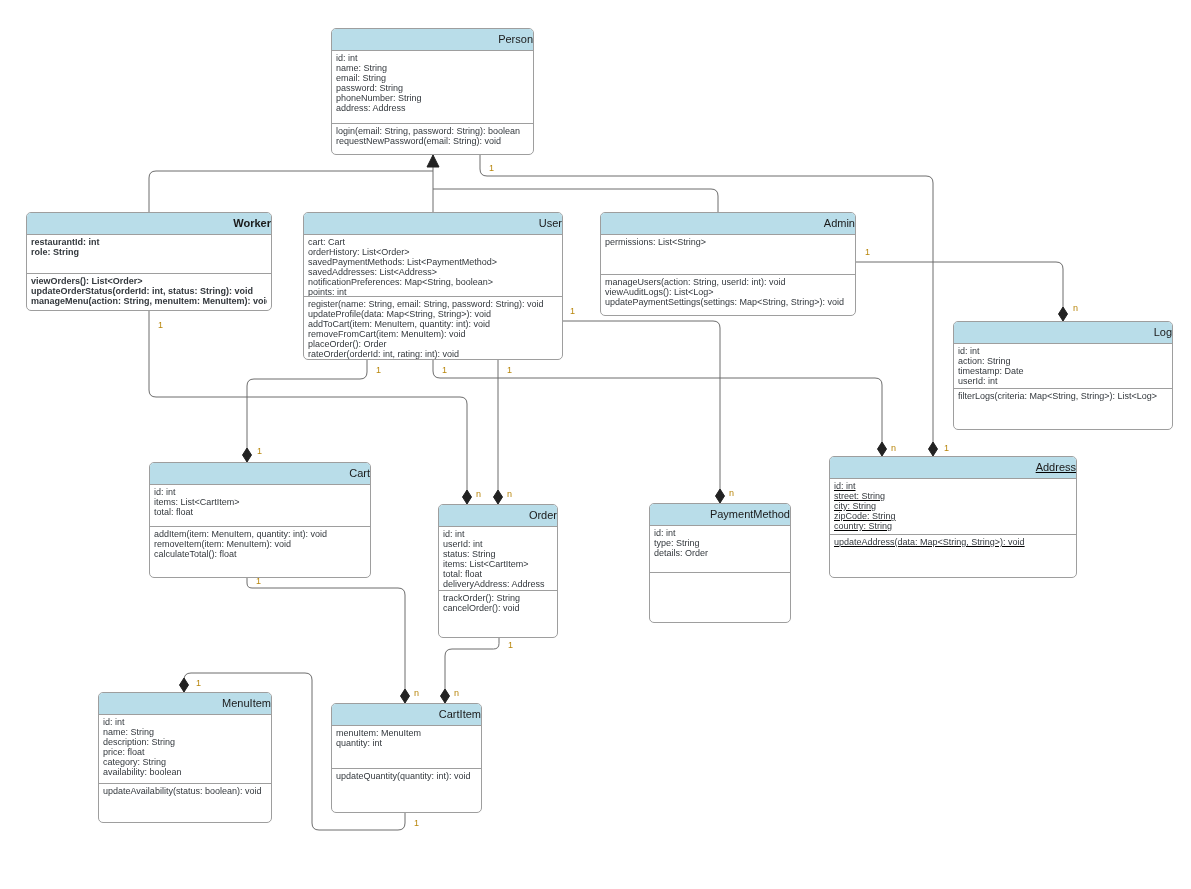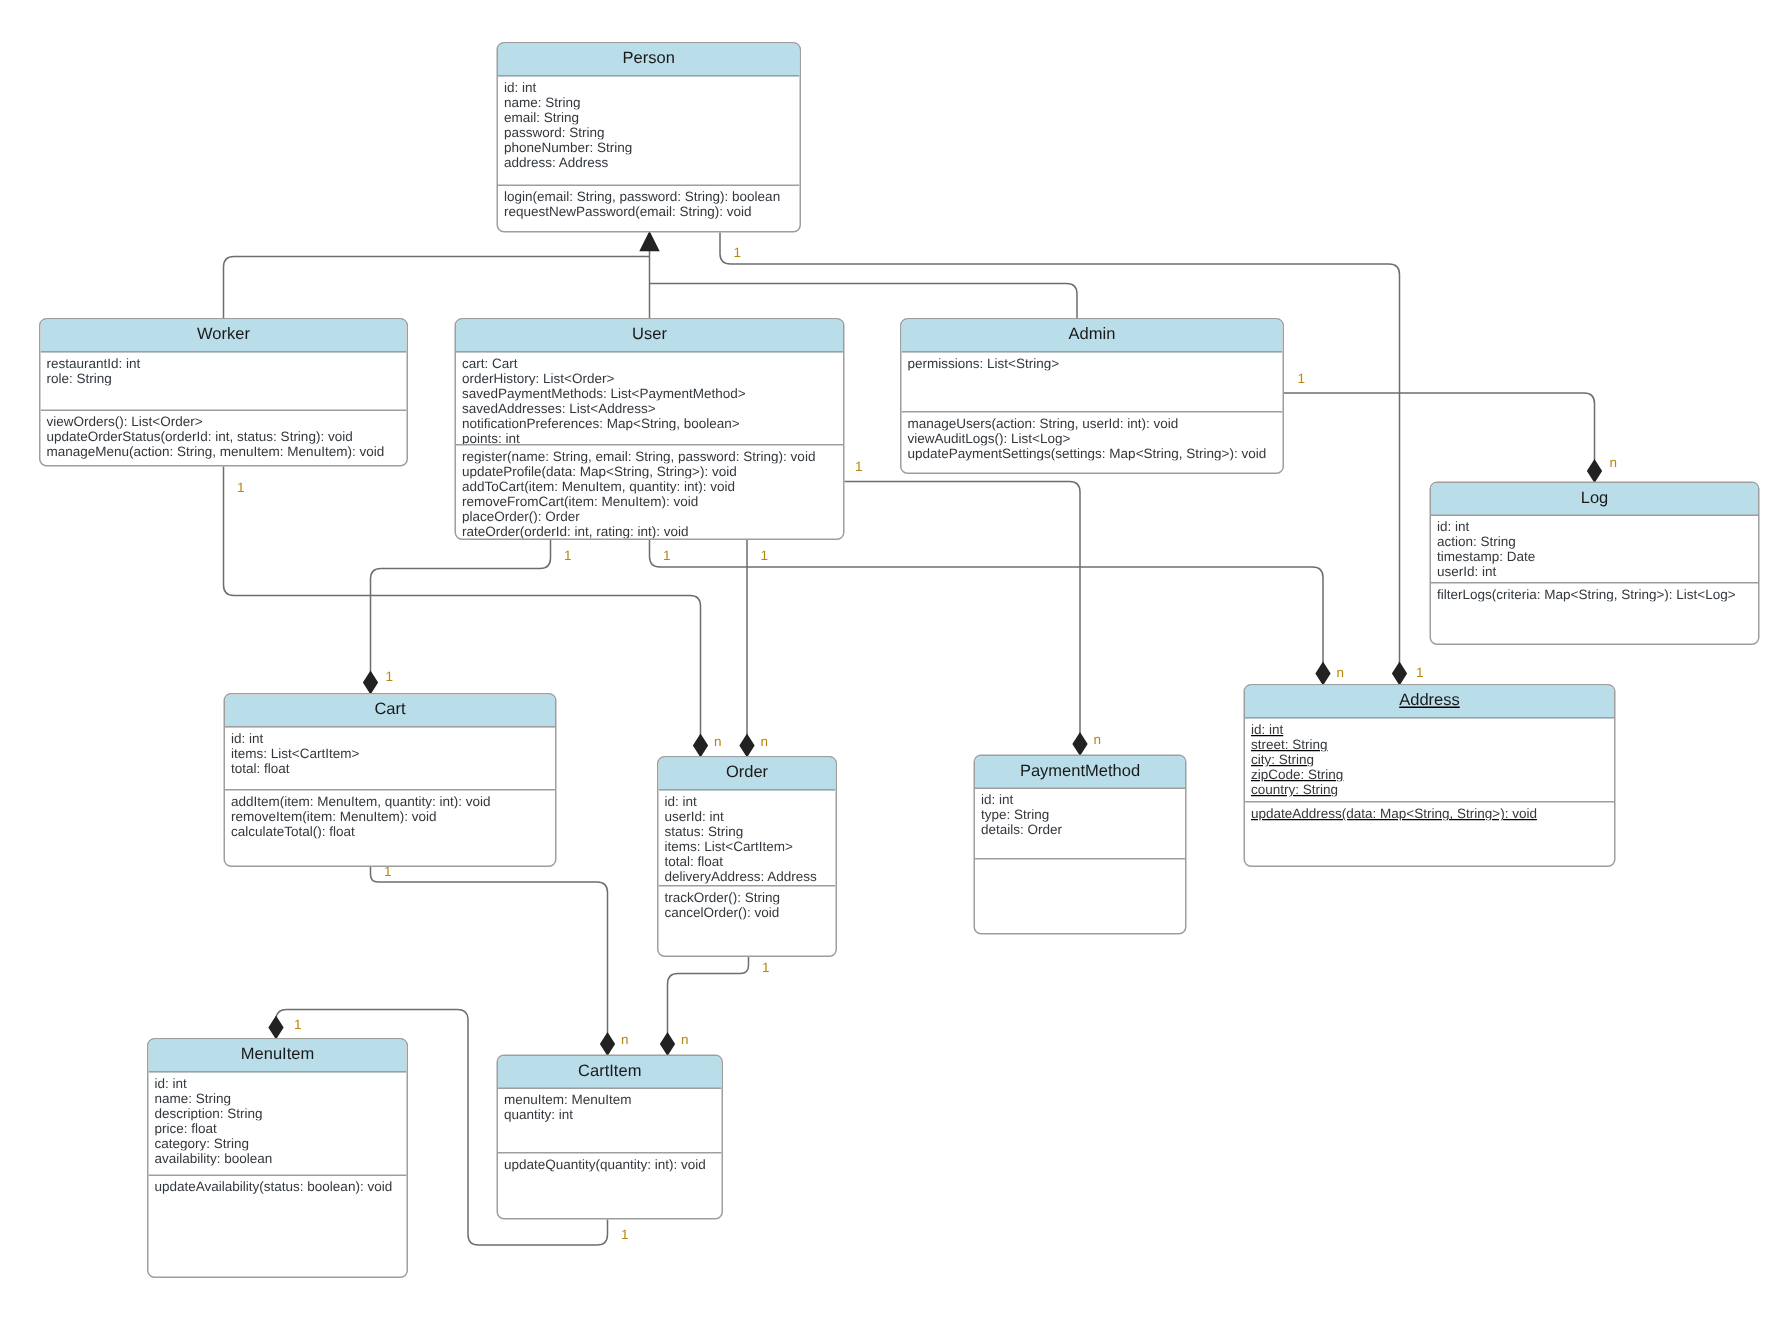--- a/index.html
+++ b/index.html
@@ -6,21 +6,21 @@
   #canvas{
     position:relative;width:1191px;height:889px;background:#ffffff;overflow:hidden;
     font-family:"Liberation Sans",sans-serif;
   }
   #connector-layer{position:absolute;left:0;top:0;width:1191px;height:889px;}
   .uml-class{
     position:absolute;display:flex;flex-direction:column;box-sizing:border-box;
     background:#ffffff;border:1px solid #9e9e9e;border-radius:5px;overflow:hidden;
   }
   .uml-title{
-    height:21px;line-height:21px;flex:0 0 21px;text-align:center;
+    height:21px;line-height:21px;flex:0 0 21px;text-align:right;
     font-size:11px;color:#1a1a1a;background:#b9dde9;border-bottom:1px solid #9e9e9e;
     white-space:nowrap;overflow:hidden;
   }
   .uml-attrs{
     box-sizing:border-box;border-bottom:1px solid #9e9e9e;padding:2px 4px;overflow:hidden;
   }
   .uml-methods{flex:1 1 auto;padding:2px 4px;overflow:hidden;}
   .uml-line{
     font-size:9px;line-height:10px;color:#33383d;white-space:nowrap;overflow:hidden;
   }
@@ -114,21 +114,21 @@
         <div class="uml-line">email: String</div>
         <div class="uml-line">password: String</div>
         <div class="uml-line">phoneNumber: String</div>
         <div class="uml-line">address: Address</div>
       </div>
       <div class="uml-methods">
         <div class="uml-line">login(email: String, password: String): boolean</div>
         <div class="uml-line">requestNewPassword(email: String): void</div>
       </div>
     </div>
-    <div class="uml-class" style="left: 26px; top: 212px; width: 246px; height: 99px;">
+    <div class="uml-class" style="left: 26px; top: 212px; width: 246px; height: 99px; font-weight: bold;">
       <div class="uml-title">Worker</div>
       <div class="uml-attrs" style="height: 39px;">
         <div class="uml-line">restaurantId: int</div>
         <div class="uml-line">role: String</div>
       </div>
       <div class="uml-methods">
         <div class="uml-line">viewOrders(): List&lt;Order&gt;</div>
         <div class="uml-line">updateOrderStatus(orderId: int, status: String): void</div>
         <div class="uml-line">manageMenu(action: String, menuItem: MenuItem): void</div>
       </div>
@@ -217,21 +217,21 @@
         <div class="uml-line">id: int</div>
         <div class="uml-line">street: String</div>
         <div class="uml-line">city: String</div>
         <div class="uml-line">zipCode: String</div>
         <div class="uml-line">country: String</div>
       </div>
       <div class="uml-methods">
         <div class="uml-line">updateAddress(data: Map&lt;String, String&gt;): void</div>
       </div>
     </div>
-    <div class="uml-class" style="left: 98px; top: 692px; width: 174px; height: 160px;">
+    <div class="uml-class" style="left: 98px; top: 692px; width: 174px; height: 131px;">
       <div class="uml-title">MenuItem</div>
       <div class="uml-attrs" style="height: 69px;">
         <div class="uml-line">id: int</div>
         <div class="uml-line">name: String</div>
         <div class="uml-line">description: String</div>
         <div class="uml-line">price: float</div>
         <div class="uml-line">category: String</div>
         <div class="uml-line">availability: boolean</div>
       </div>
       <div class="uml-methods">

